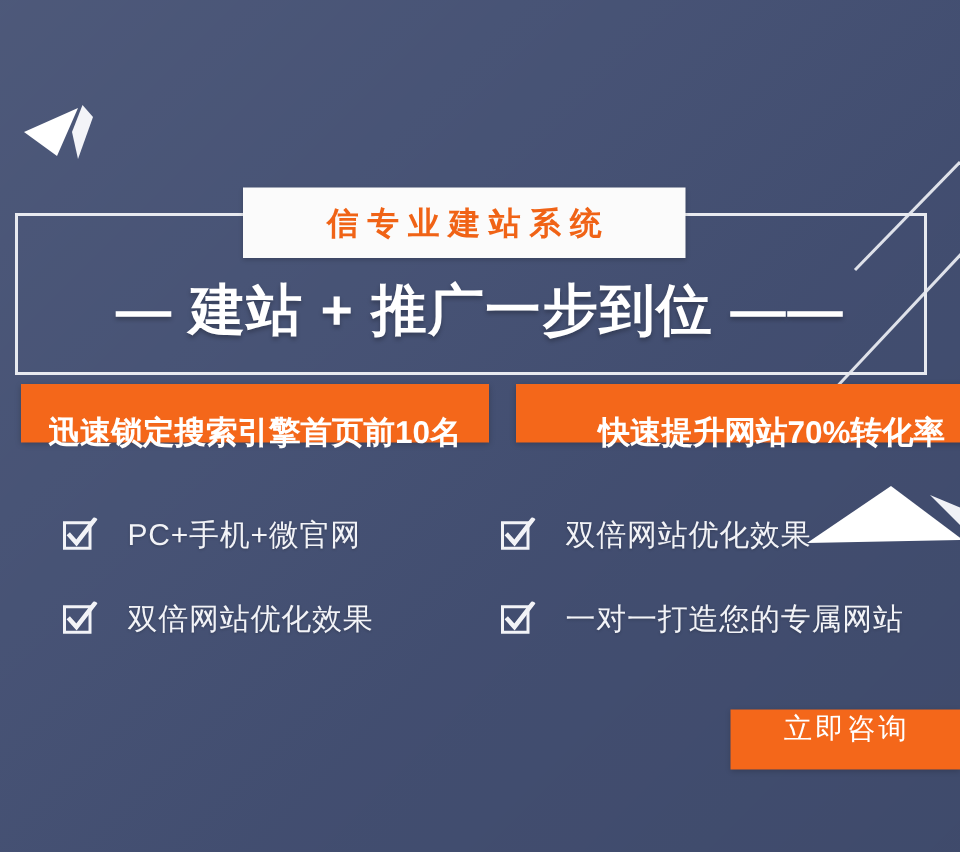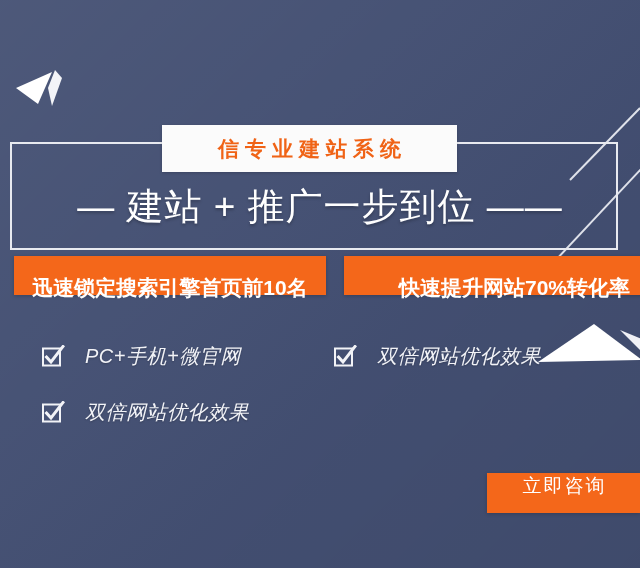--- a/index.html
+++ b/index.html
@@ -65,21 +65,21 @@
 
   
   #headline {
     position: absolute;
     left: 0;
     top: 182px;
     width: 640px;
     text-align: center;
     color: #ffffff;
     font-size: 37px;
-    font-weight: normal;
+    font-weight: bold;
     letter-spacing: 1px;
     white-space: nowrap;
     text-shadow: 0 2px 3px rgba(0,0,0,0.25);
   }
 
   
   .strip {
     position: absolute;
     top: 256px;
     height: 39px;
@@ -105,21 +105,20 @@
     position: absolute;
     left: 0;
     top: 328px;
     width: 640px;
   }
   .feat-row { display: flex; height: 56px; }
   .feat {
     display: flex;
     align-items: center;
     height: 56px;
-    font-style: italic;
   }
   .feat-a { width: 320px; padding-left: 42px; box-sizing: border-box; }
   .feat-b { width: 320px; padding-left: 14px; box-sizing: border-box; text-align: center; }
 
   .chk {
     width: 23px;
     height: 23px;
     position: relative;
     flex: 0 0 auto;
     margin-right: 20px;
@@ -219,20 +218,29 @@
     <div class="feat-row">
       <div class="feat feat-a">
         <span class="chk">
           <svg width="23" height="23" viewBox="0 0 23 23">
             <rect x="1" y="3.5" width="17" height="17" fill="none" stroke="#f2f3f7" stroke-width="2"></rect>
             <polyline points="4.5,12 9,17 21,1.5" fill="none" stroke="#f2f3f7" stroke-width="3" stroke-linecap="square"></polyline>
           </svg>
         </span>
         <span class="feat-label">双倍网站优化效果</span>
       </div>
+      <div class="feat feat-b">
+        <span class="chk">
+          <svg width="23" height="23" viewBox="0 0 23 23">
+            <rect x="1" y="3.5" width="17" height="17" fill="none" stroke="#f2f3f7" stroke-width="2"></rect>
+            <polyline points="4.5,12 9,17 21,1.5" fill="none" stroke="#f2f3f7" stroke-width="3" stroke-linecap="square"></polyline>
+          </svg>
+        </span>
+        <span class="feat-label">一对一打造您的专属网站</span>
+      </div>
     </div>
   </div>
 
   <div id="cta">
     <span class="txt">立即咨询</span>
   </div>
 
 </div>
 
 </body></html>

